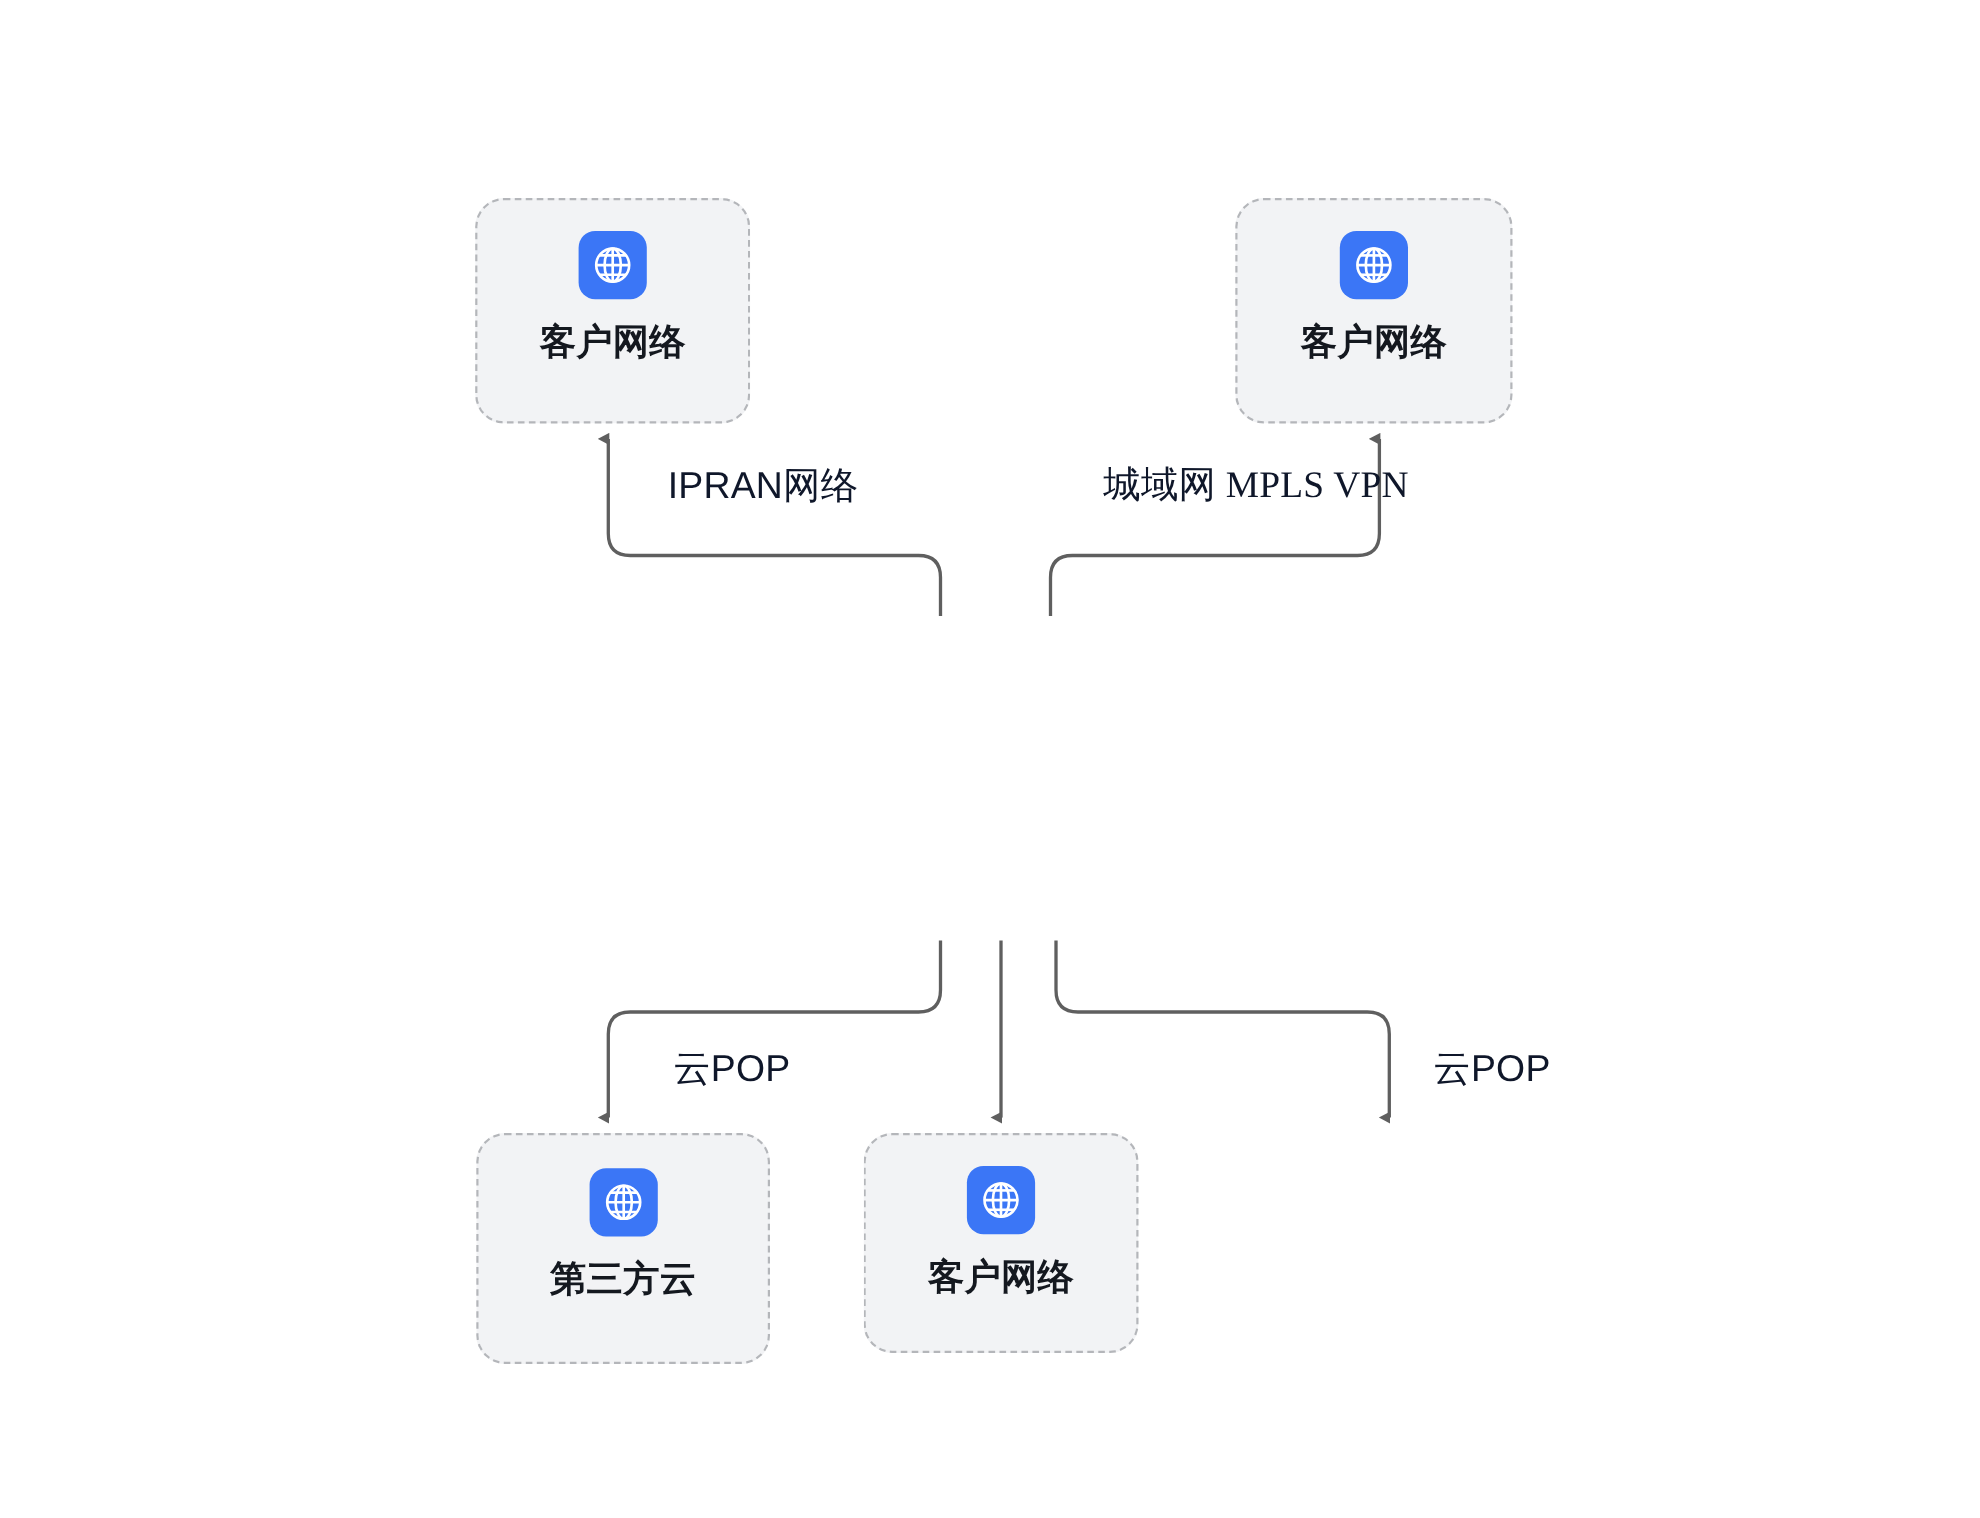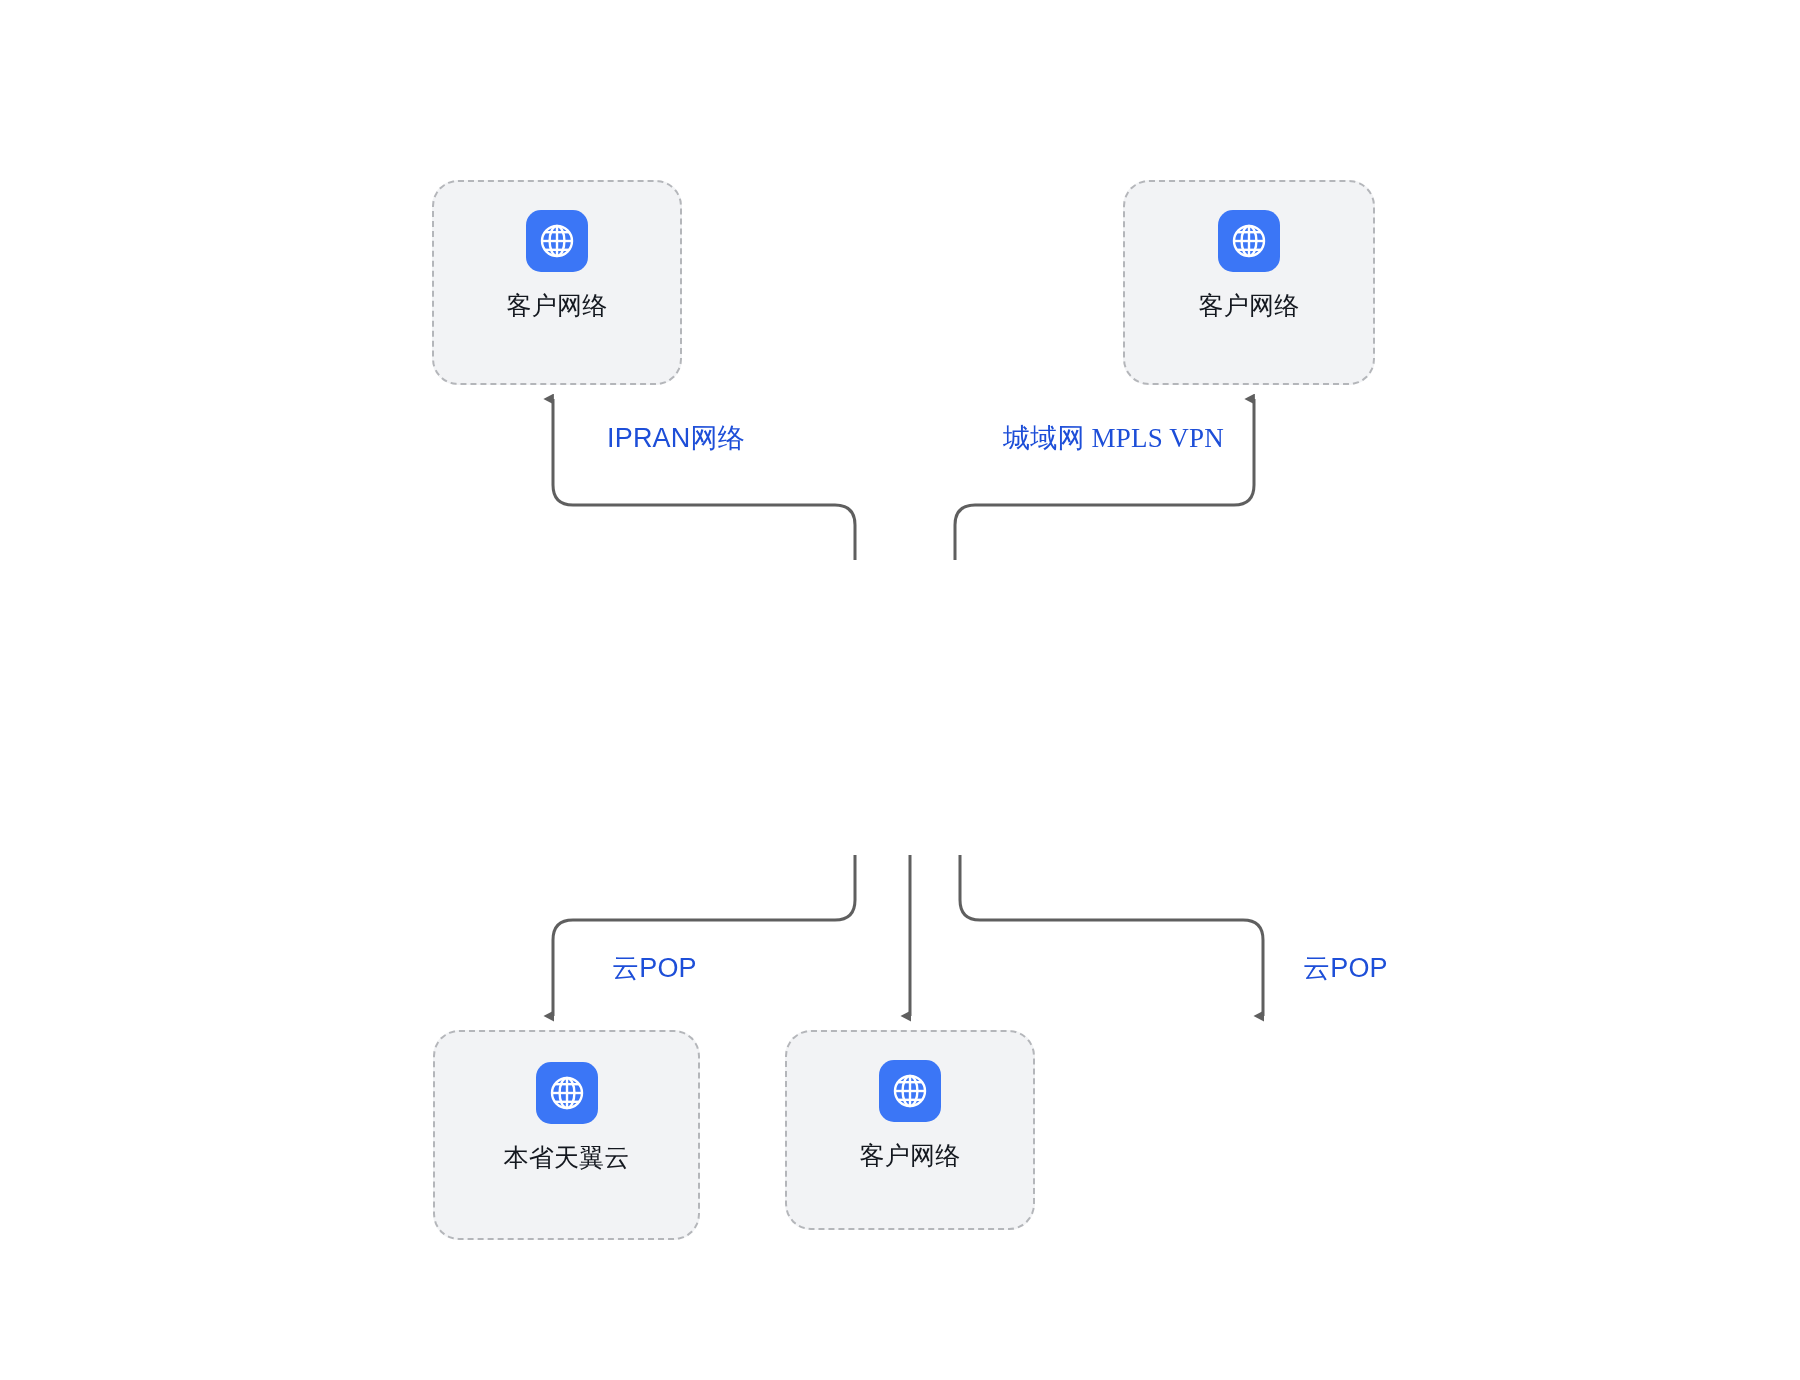--- a/index.html
+++ b/index.html
@@ -46,37 +46,38 @@
     display: flex;
     align-items: center;
     justify-content: center;
     flex: none;
   }
   .node-icon svg {
     display: block;
   }
   .node-label {
     margin-top: 18px;
-    font-size: 25px;
+    font-size: 33px;
     line-height: 1.25;
     color: #14181f;
     letter-spacing: 0.2px;
     text-align: center;
     white-space: nowrap;
+    font-weight: bold;
   }
   .node-label.bold {
     font-weight: 700;
     font-size: 26px;
     letter-spacing: 0.3px;
   }
   .edge-label {
     position: absolute;
-    font-size: 27px;
+    font-size: 34px;
     line-height: 1;
-    color: #1d4ed8;
+    color: #0f172a;
     white-space: nowrap;
     letter-spacing: 0.2px;
     text-align: right;
   }
 </style>
 </head>
 <body>
 
 <div id="canvas">
 
@@ -151,21 +152,21 @@
         <g fill="none" stroke="#ffffff" stroke-width="2.4">
           <circle cx="20" cy="20" r="15"></circle>
           <line x1="5" y1="20" x2="35" y2="20"></line>
           <line x1="7.6" y1="11.2" x2="32.4" y2="11.2"></line>
           <line x1="7.6" y1="28.8" x2="32.4" y2="28.8"></line>
           <ellipse cx="20" cy="20" rx="7.4" ry="15"></ellipse>
           <line x1="20" y1="5" x2="20" y2="35"></line>
         </g>
       </svg>
     </div>
-    <div class="node-label">本省天翼云</div>
+    <div class="node-label">第三方云</div>
   </div>
 
   <div class="node" style="left:785px; top:1030px; width:250px; height:200px; padding-top:28px;">
     <div class="node-icon">
       <svg width="40" height="40" viewBox="0 0 40 40" aria-hidden="true">
         <g fill="none" stroke="#ffffff" stroke-width="2.4">
           <circle cx="20" cy="20" r="15"></circle>
           <line x1="5" y1="20" x2="35" y2="20"></line>
           <line x1="7.6" y1="11.2" x2="32.4" y2="11.2"></line>
           <line x1="7.6" y1="28.8" x2="32.4" y2="28.8"></line>

